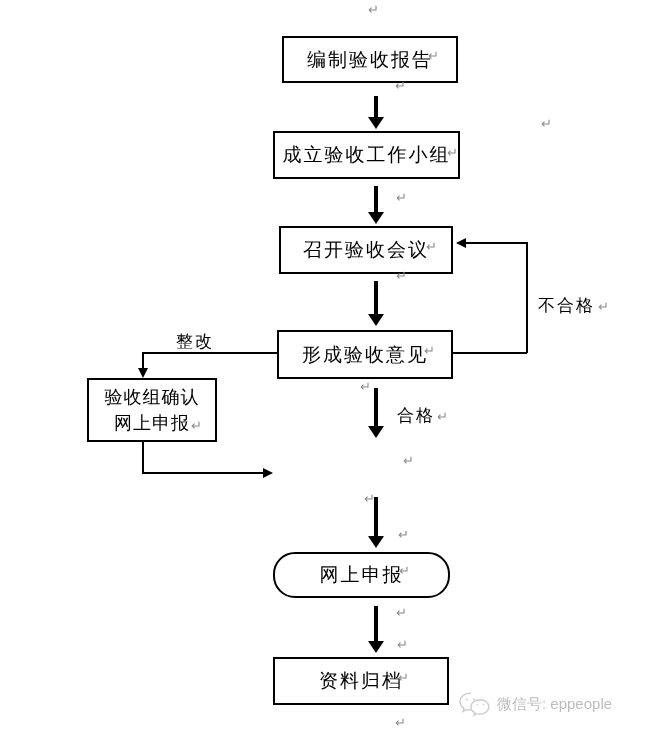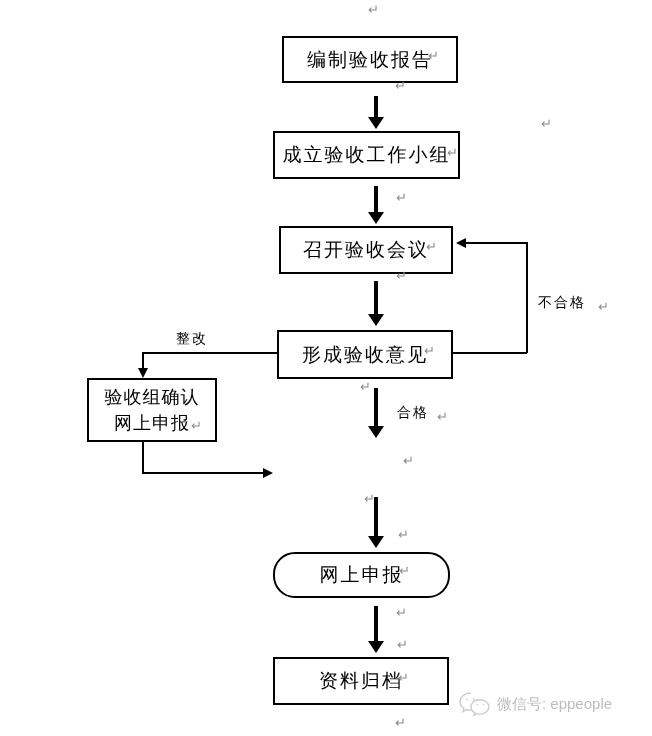--- a/index.html
+++ b/index.html
@@ -27,21 +27,21 @@
     border-top:12px solid #000;
   }
   
   .hline { position:absolute; height:1.5px; background:#000; }
   .vline { position:absolute; width:1.5px; background:#000; }
   .ah { position:absolute; width:0; height:0; }
   .ah--left  { border-top:5px solid transparent; border-bottom:5px solid transparent; border-right:10px solid #000; }
   .ah--right { border-top:5px solid transparent; border-bottom:5px solid transparent; border-left:10px solid #000; }
   .ah--down  { border-left:5px solid transparent; border-right:5px solid transparent; border-top:10px solid #000; }
   
-  .edge-label { position:absolute; font-size:14px; letter-spacing:2px; white-space:nowrap; }
+  .edge-label { position:absolute; font-size:17px; letter-spacing:2px; white-space:nowrap; }
   
   .pmark { position:absolute; font-size:13px; line-height:1; color:#8c8c8c; }
   
   .watermark {
     position:absolute; left:458px; top:691px;
     display:flex; align-items:center; gap:5px;
     color:#bdbdbd; font-size:15px; white-space:nowrap;text-align:center;
   }
   .watermark svg { display:block; }
 </style>

